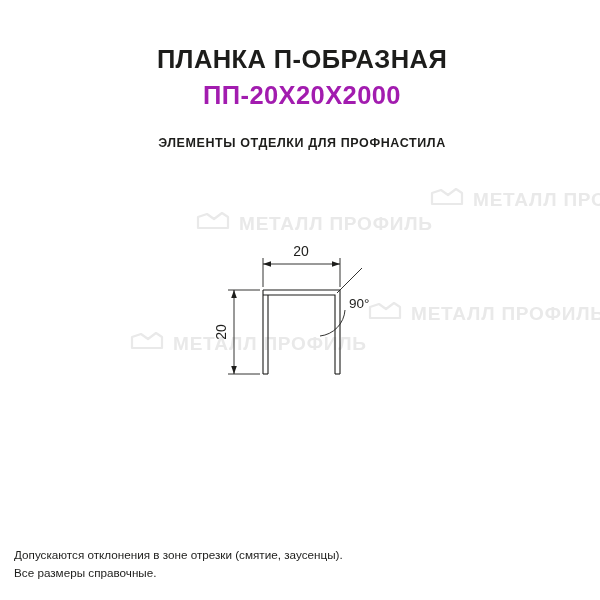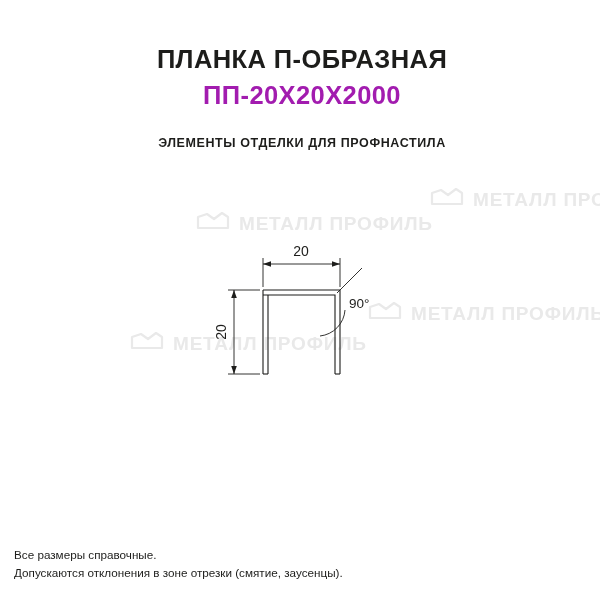--- a/index.html
+++ b/index.html
@@ -176,17 +176,17 @@
     <text x="226" y="94" text-anchor="middle" font-family="Liberation Sans, sans-serif" font-size="14" fill="#1d1d1b" transform="rotate(-90 226 94)">20</text>
 
     <g stroke="#1d1d1b" stroke-width="0.9" fill="none">
       <line x1="337" y1="55" x2="362" y2="30"></line>
       <path d="M320 98 A 28 28 0 0 0 345 72"></path>
     </g>
     <text x="349" y="70" text-anchor="start" font-family="Liberation Sans, sans-serif" font-size="13.5" fill="#1d1d1b">90°</text>
   </svg>
 
   <div class="footnotes">
+    <div class="footnote">Допускаются отклонения в зоне отрезки (смятие, заусенцы).</div>
     <div class="footnote">Все размеры справочные.</div>
-    <div class="footnote">Допускаются отклонения в зоне отрезки (смятие, заусенцы).</div>
   </div>
 
 </div>
 
 </body></html>

